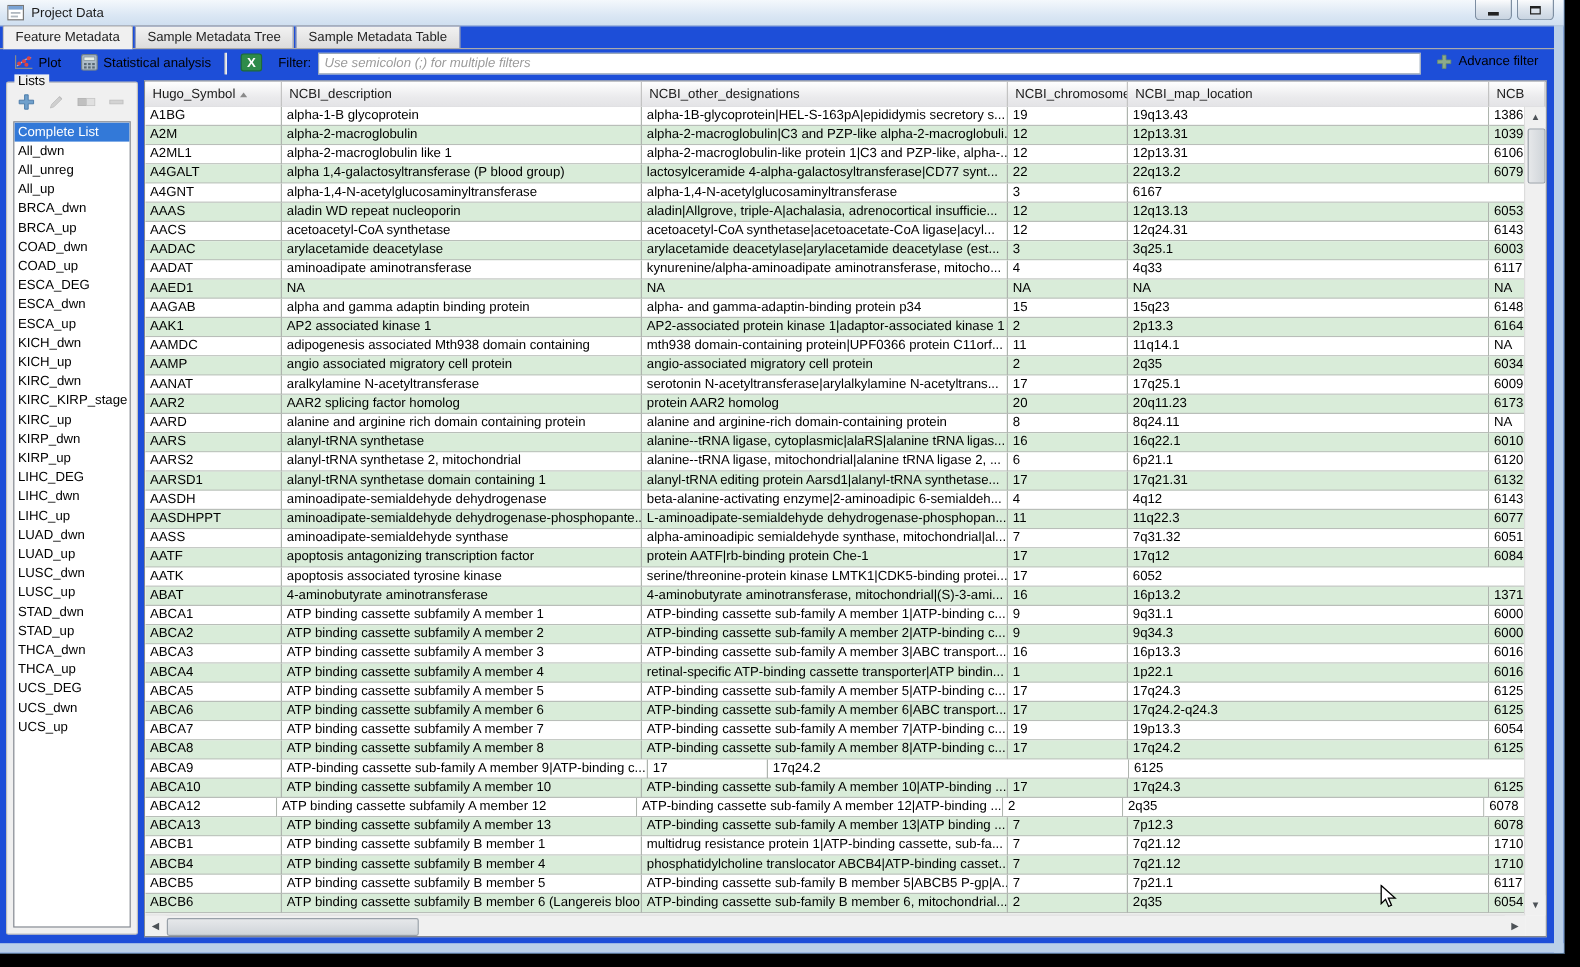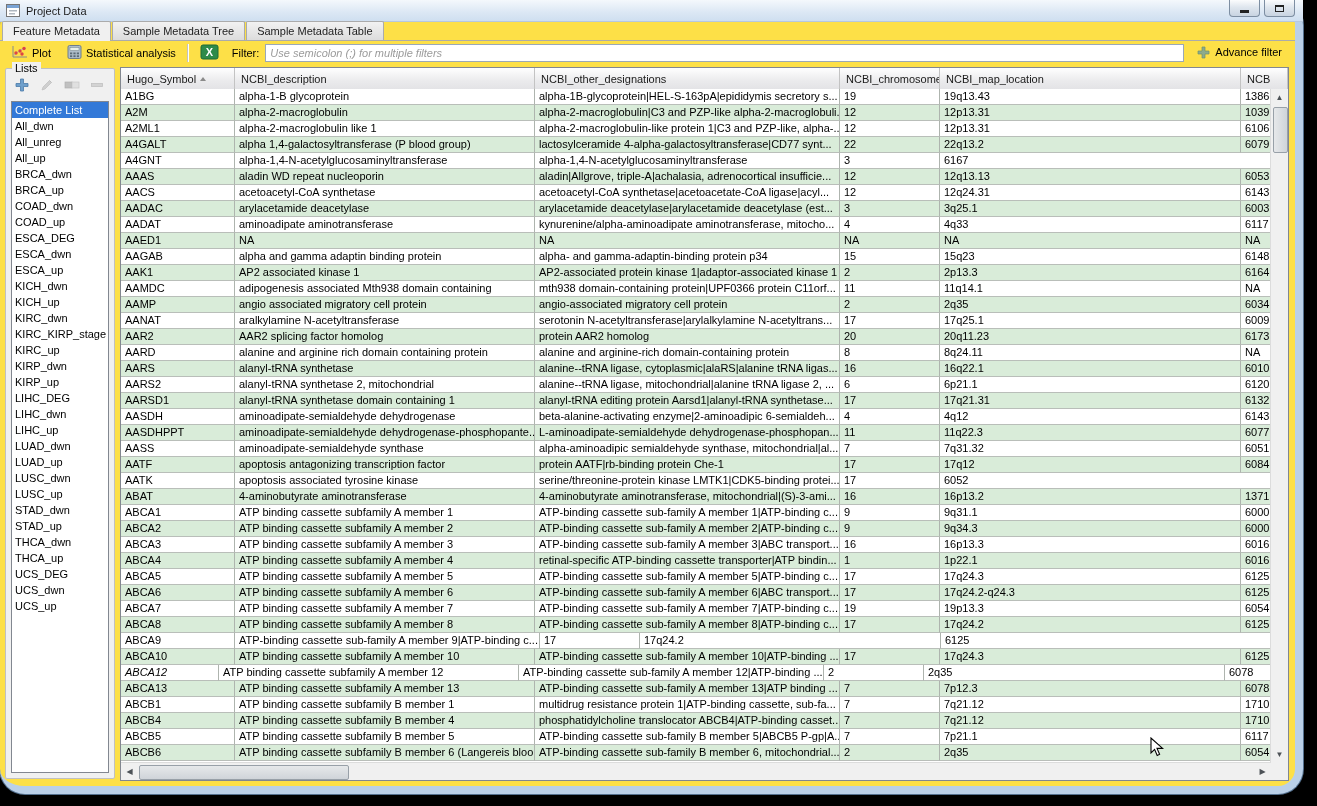--- a/index.html
+++ b/index.html
@@ -1,23 +1,23 @@
 <!DOCTYPE html>
 <html><head>
 <meta charset="utf-8">
 <style>
   html,body{margin:0;padding:0;}
   body{
     width:1317px;height:806px;background:#000;position:relative;overflow:hidden;
     font-family:"Liberation Sans","DejaVu Sans",sans-serif;font-size:11px;color:#000;
     -webkit-font-smoothing:antialiased;
   }
-  .window{position:absolute;left:0;top:0;width:1303px;height:794px;background:#fde047;
+  .window{position:absolute;left:0;top:0;width:1303px;height:794px;background:#1d4ed8;
     border-right:8px solid #bad0e8;border-bottom:8px solid #bad0e8;box-sizing:border-box;
-    box-shadow:0 0 0 1px #54708e;border-radius:25px;}
+    box-shadow:0 0 0 1px #54708e;}
   
   .titlebar{position:absolute;left:0;top:0;right:-8px;height:22px;
     background:linear-gradient(#f4f8fc,#dbe7f4 60%,#cfdfF0);border-bottom:1px solid #b6c8dd;
     display:flex;align-items:center;padding-left:6px;box-sizing:border-box;}
   .app-icon{width:15px;height:14px;margin-right:5px;display:inline-block;}
   .title-text{color:#1c1c1c;}
   .win-buttons{position:absolute;right:8px;top:0;display:flex;}
   .win-btn{width:31px;height:17px;margin-left:4px;border:1px solid #7d8ea2;border-top:none;
     border-radius:0 0 4px 4px;background:linear-gradient(#fbfcfd,#dfe6ee 45%,#c9d4e1);
     display:flex;align-items:center;justify-content:center;box-sizing:border-box;}
@@ -525,21 +525,21 @@
         </div>
         <div class="trow alt">
           <div class="tcell" style="width: 114px;">ABCA10</div>
           <div class="tcell" style="width: 300px;">ATP binding cassette subfamily A member 10</div>
           <div class="tcell" style="width: 305px;">ATP-binding cassette sub-family A member 10|ATP-binding ...</div>
           <div class="tcell" style="width: 100px;">17</div>
           <div class="tcell" style="width: 301px;">17q24.3</div>
           <div class="tcell" style="width: 32px; flex: 1 1 0%;">6125</div>
         </div>
         <div class="trow">
-          <div class="tcell" style="width: 98px; font-style: italic;">ABCA12</div>
+          <div class="tcell" style="width: 110px;">ABCA12</div>
           <div class="tcell" style="width: 300px;">ATP binding cassette subfamily A member 12</div>
           <div class="tcell" style="width: 305px;">ATP-binding cassette sub-family A member 12|ATP-binding ...</div>
           <div class="tcell" style="width: 100px;">2</div>
           <div class="tcell" style="width: 301px;">2q35</div>
           <div class="tcell" style="width: 32px; flex: 1 1 0%;">6078</div>
         </div>
         <div class="trow alt">
           <div class="tcell" style="width: 114px;">ABCA13</div>
           <div class="tcell" style="width: 300px;">ATP binding cassette subfamily A member 13</div>
           <div class="tcell" style="width: 305px;">ATP-binding cassette sub-family A member 13|ATP binding ...</div>

